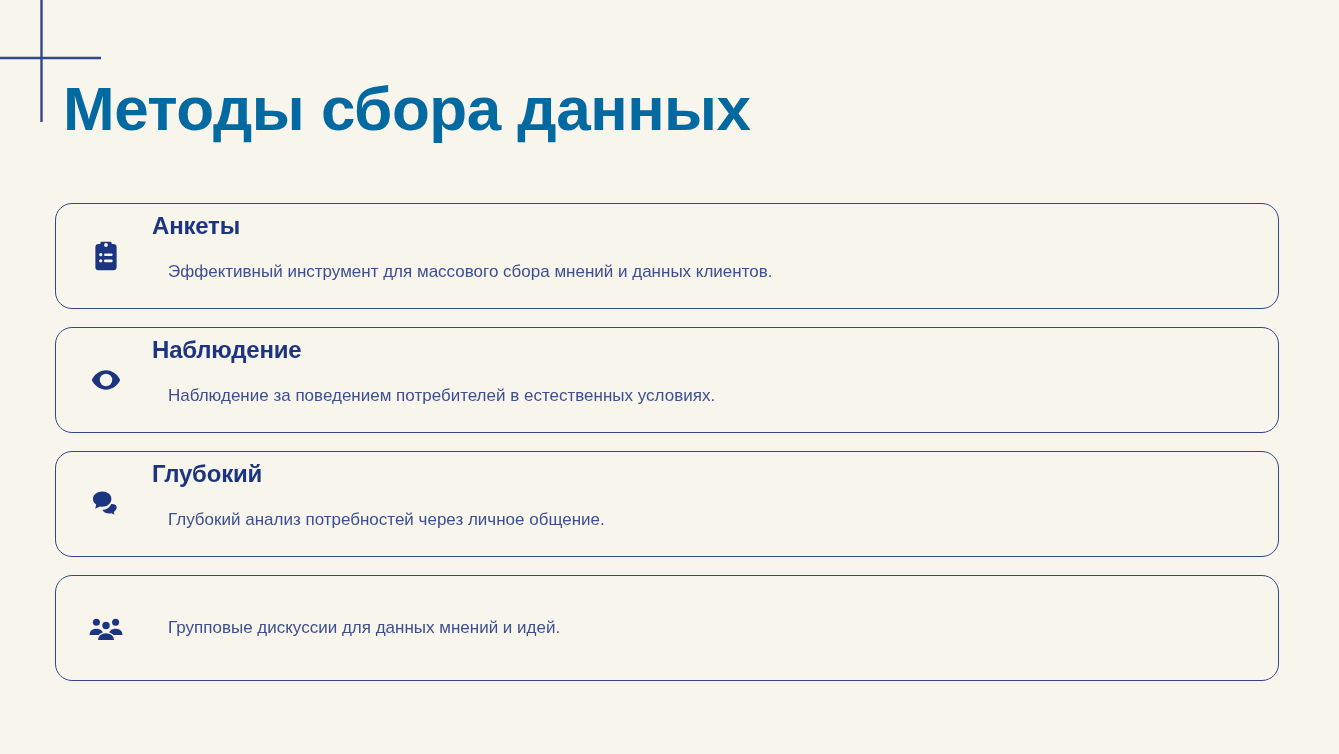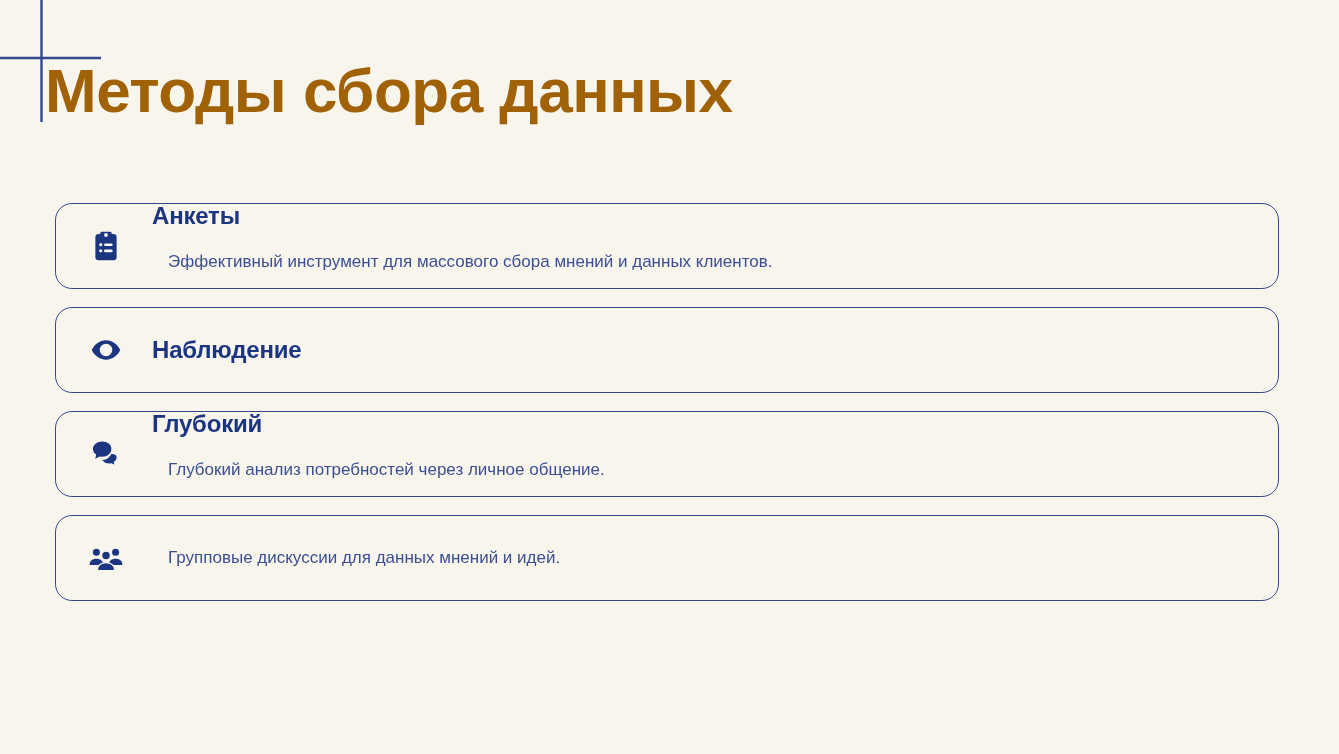--- a/index.html
+++ b/index.html
@@ -17,43 +17,43 @@
   }
 
   
   #deco-cross { position: absolute; top: 0; left: 0; pointer-events: none; }
 
   
   #slide-title {
     position: absolute;
     left: 45px;
     top: 58px;
-    margin: 0;
+    margin: 18px;
     font-size: 62px;
     line-height: 1.05;
     font-weight: 700;
     letter-spacing: -0.5px;
-    color: #a16207;
+    color: #0369a1;
     white-space: nowrap;
   }
 
   
   #cards {
     position: absolute;
     left: 55px;
     top: 203px;
     width: 1224px;
     display: flex;
     flex-direction: column;
     gap: 18px;
   }
 
   .card {
     box-sizing: border-box;
-    height: 86px;
+    height: 106px;
     border: 1.6px solid #33478f;
     border-radius: 17px;
     background: transparent;
     display: flex;
     align-items: center;
     padding: 0 26px 0 24px;
   }
 
   .card-icon {
     flex: 0 0 auto;
@@ -123,20 +123,21 @@
 
   <div class="card">
     <span class="card-icon">
       <svg width="34" height="34" viewBox="0 0 24 24" fill="currentColor" aria-hidden="true">
         <path d="M12 5.2c-4.6 0-8.4 3.2-10 6.8 1.6 3.6 5.4 6.8 10 6.8s8.4-3.2 10-6.8c-1.6-3.6-5.4-6.8-10-6.8zm0 11.2a4.4 4.4 0 1 1 0-8.8 4.4 4.4 0 0 1 0 8.8z"></path>
         <circle cx="12" cy="12" r="2.5" fill="#f8f5ed"></circle>
       </svg>
     </span>
     <div class="card-body">
       <p class="card-heading">Наблюдение</p>
+      <p class="card-desc">Наблюдение за поведением потребителей в естественных условиях.</p>
     </div>
   </div>
 
   <div class="card">
     <span class="card-icon">
       <svg width="34" height="34" viewBox="0 0 24 24" fill="currentColor" aria-hidden="true">
         <path d="M9.3 3.2c-3.6 0-6.5 2.3-6.5 5.2 0 1.6.9 3 2.3 4l-.7 2.9 3.2-1.6c.55.12 1.12.18 1.7.18 3.6 0 6.5-2.3 6.5-5.45S12.9 3.2 9.3 3.2z"></path>
         <path d="M16.2 11.6c-.3 0-.6.02-.9.06-.9 2.4-3.5 4.1-6.6 4.2.85 1.9 3.05 3.25 5.6 3.25.5 0 1-.05 1.45-.15l2.85 1.45-.62-2.6c1.2-.85 1.97-2.05 1.97-3.4 0-1.55-1.65-2.81-3.75-2.81z" stroke="#f8f5ed" stroke-width="0.9"></path>
       </svg>
     </span>

